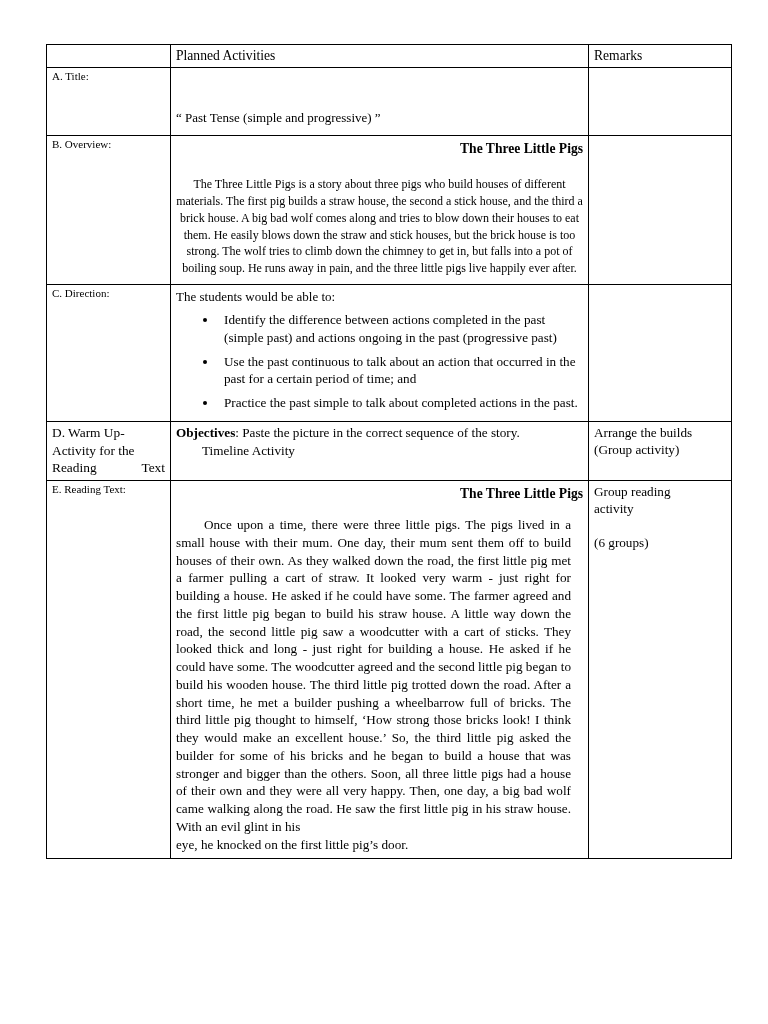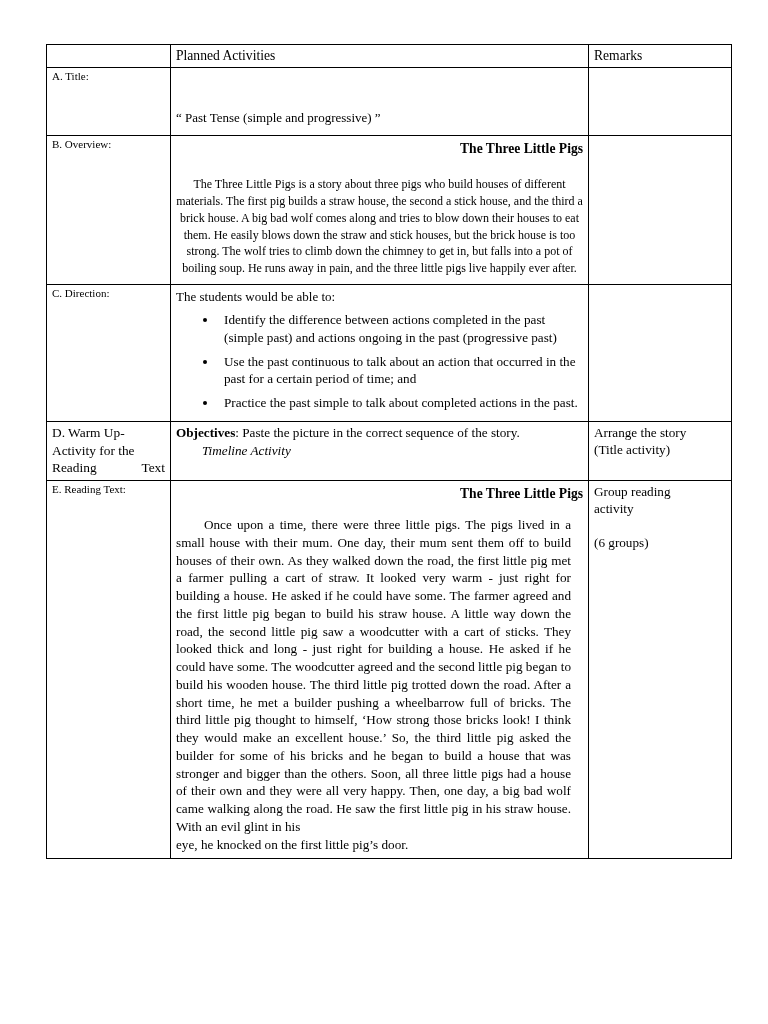--- a/index.html
+++ b/index.html
@@ -108,21 +108,20 @@
   }
   .direction-line {
     margin: 1px 0 0 0;
     font-size: 13.2px;
   }
   .direction-line b { font-weight: bold; }
   .sub-line {
     margin: 2px 0 2px 0;
     padding-left: 26px;
     font-size: 13.2px;
-    font-style: italic;
   }
   .story {
     text-align: justify;
     text-indent: 28px;
     margin: 14px 12px 0 0;
     line-height: 1.345;
     font-size: 13.2px;
     hyphens: none;
   }
   .story-tail {
@@ -191,22 +190,22 @@
         <td class="rem"></td>
       </tr>
 
       <tr>
         <td class="lbl-just">D. Warm Up- Activity for the Reading Text</td>
         <td>
           <p class="direction-line"><b>Objectives</b><span>: Paste the picture in the correct sequence of the story.</span></p>
           <p class="sub-line">Timeline Activity</p>
         </td>
         <td class="rem">
-          <p>Arrange the story</p>
-          <p>(Title activity)</p>
+          <p>Arrange the builds</p>
+          <p>(Group activity)</p>
         </td>
       </tr>
 
       <tr>
         <td class="lbl">E. Reading Text:</td>
         <td>
           <p class="sec-head">The Three Little Pigs</p>
           <p class="story">Once upon a time, there were three little pigs. The pigs lived in a small house with their mum. One day, their mum sent them off to build houses of their own. As they walked down the road, the first little pig met a farmer pulling a cart of straw. It looked very warm - just right for building a house. He asked if he could have some. The farmer agreed and the first little pig began to build his straw house. A little way down the road, the second little pig saw a woodcutter with a cart of sticks. They looked thick and long - just right for building a house. He asked if he could have some. The woodcutter agreed and the second little pig began to build his wooden house. The third little pig trotted down the road. After a short time, he met a builder pushing a wheelbarrow full of bricks. The third little pig thought to himself, ‘How strong those bricks look! I think they would make an excellent house.’ So, the third little pig asked the builder for some of his bricks and he began to build a house that was stronger and bigger than the others. Soon, all three little pigs had a house of their own and they were all very happy. Then, one day, a big bad wolf came walking along the road. He saw the first little pig in his straw house. With an evil glint in his</p>
           <p class="story-tail">eye, he knocked on the first little pig’s door.</p>
         </td>

